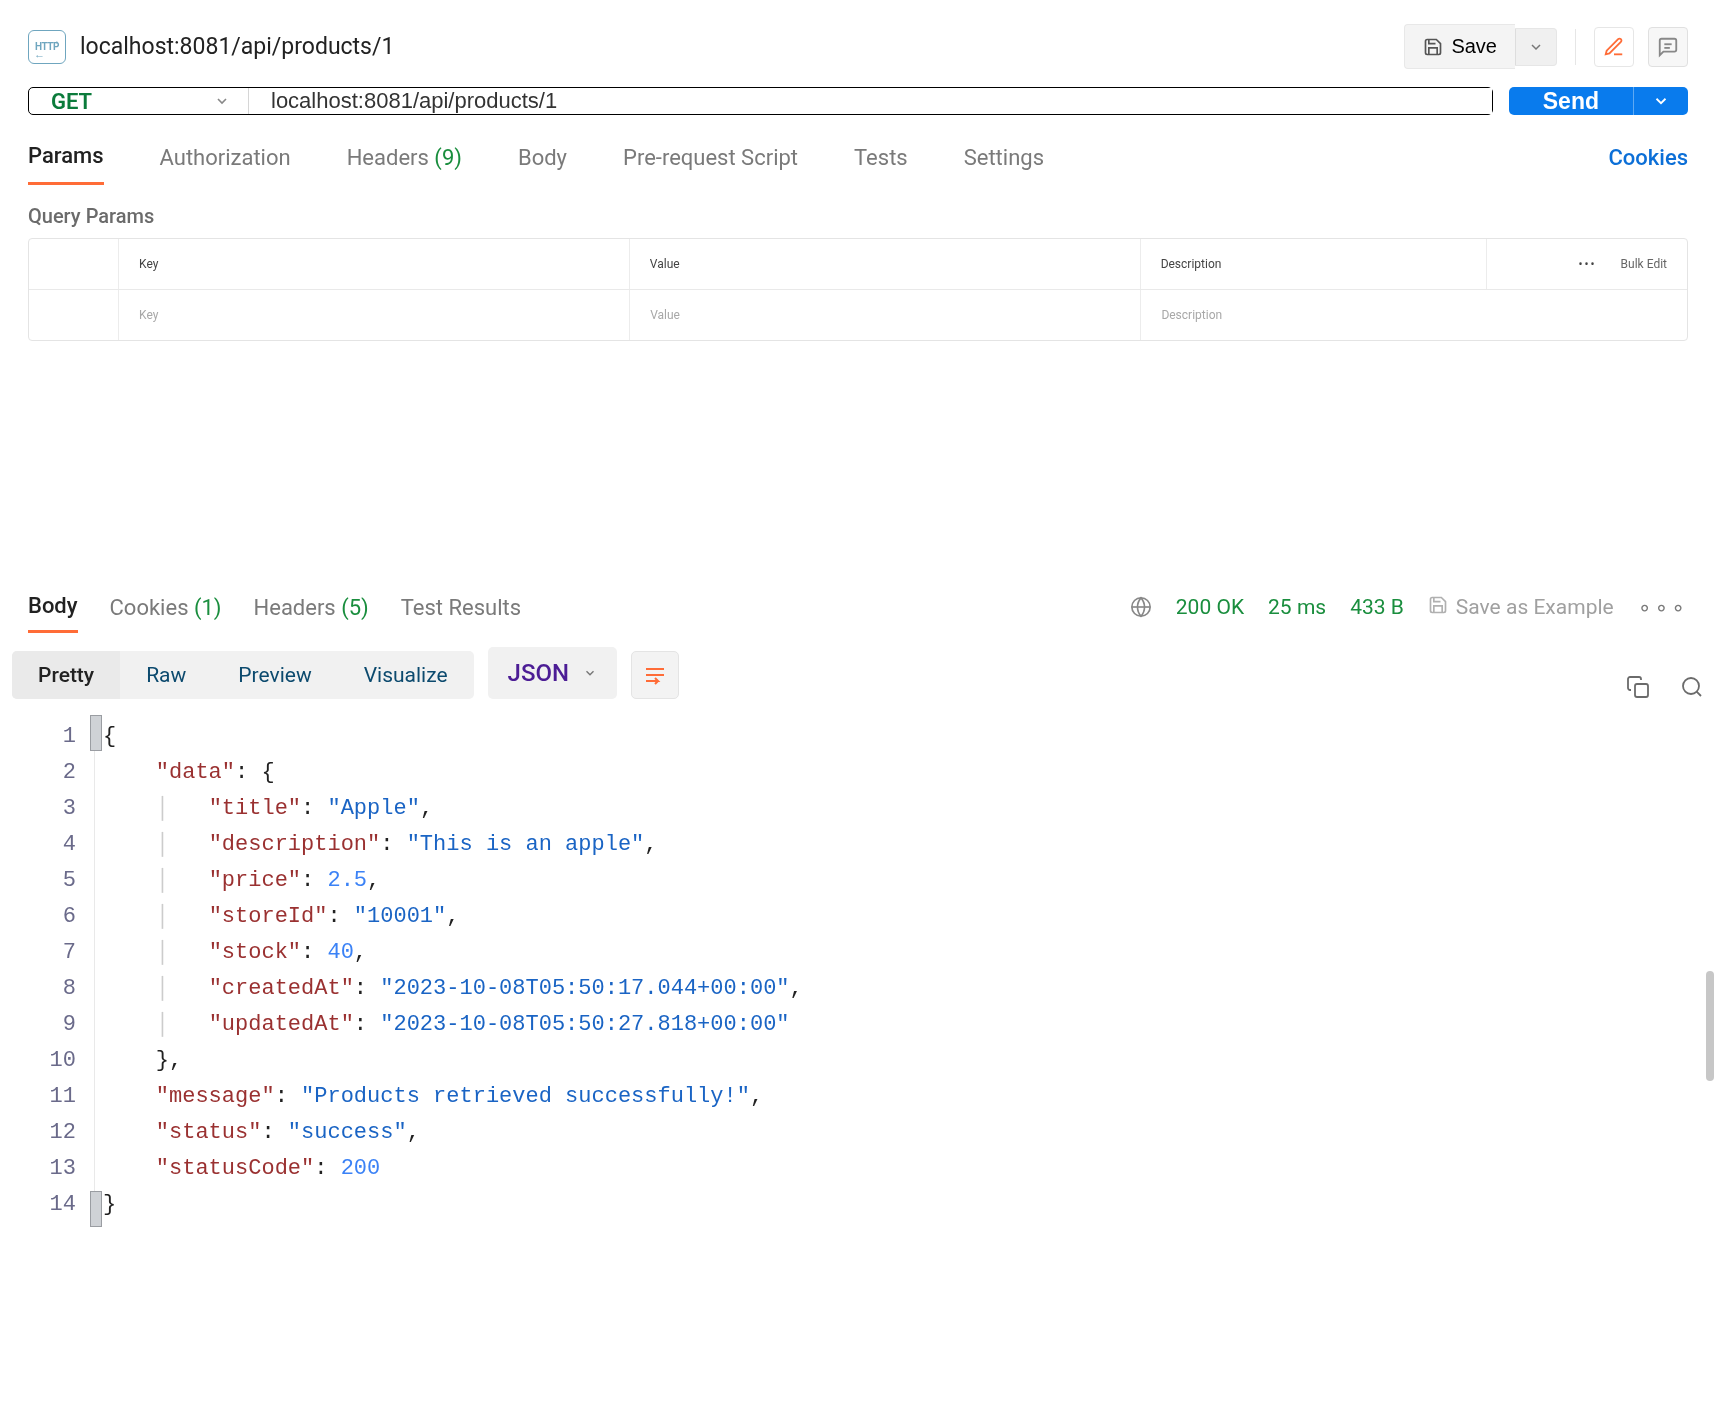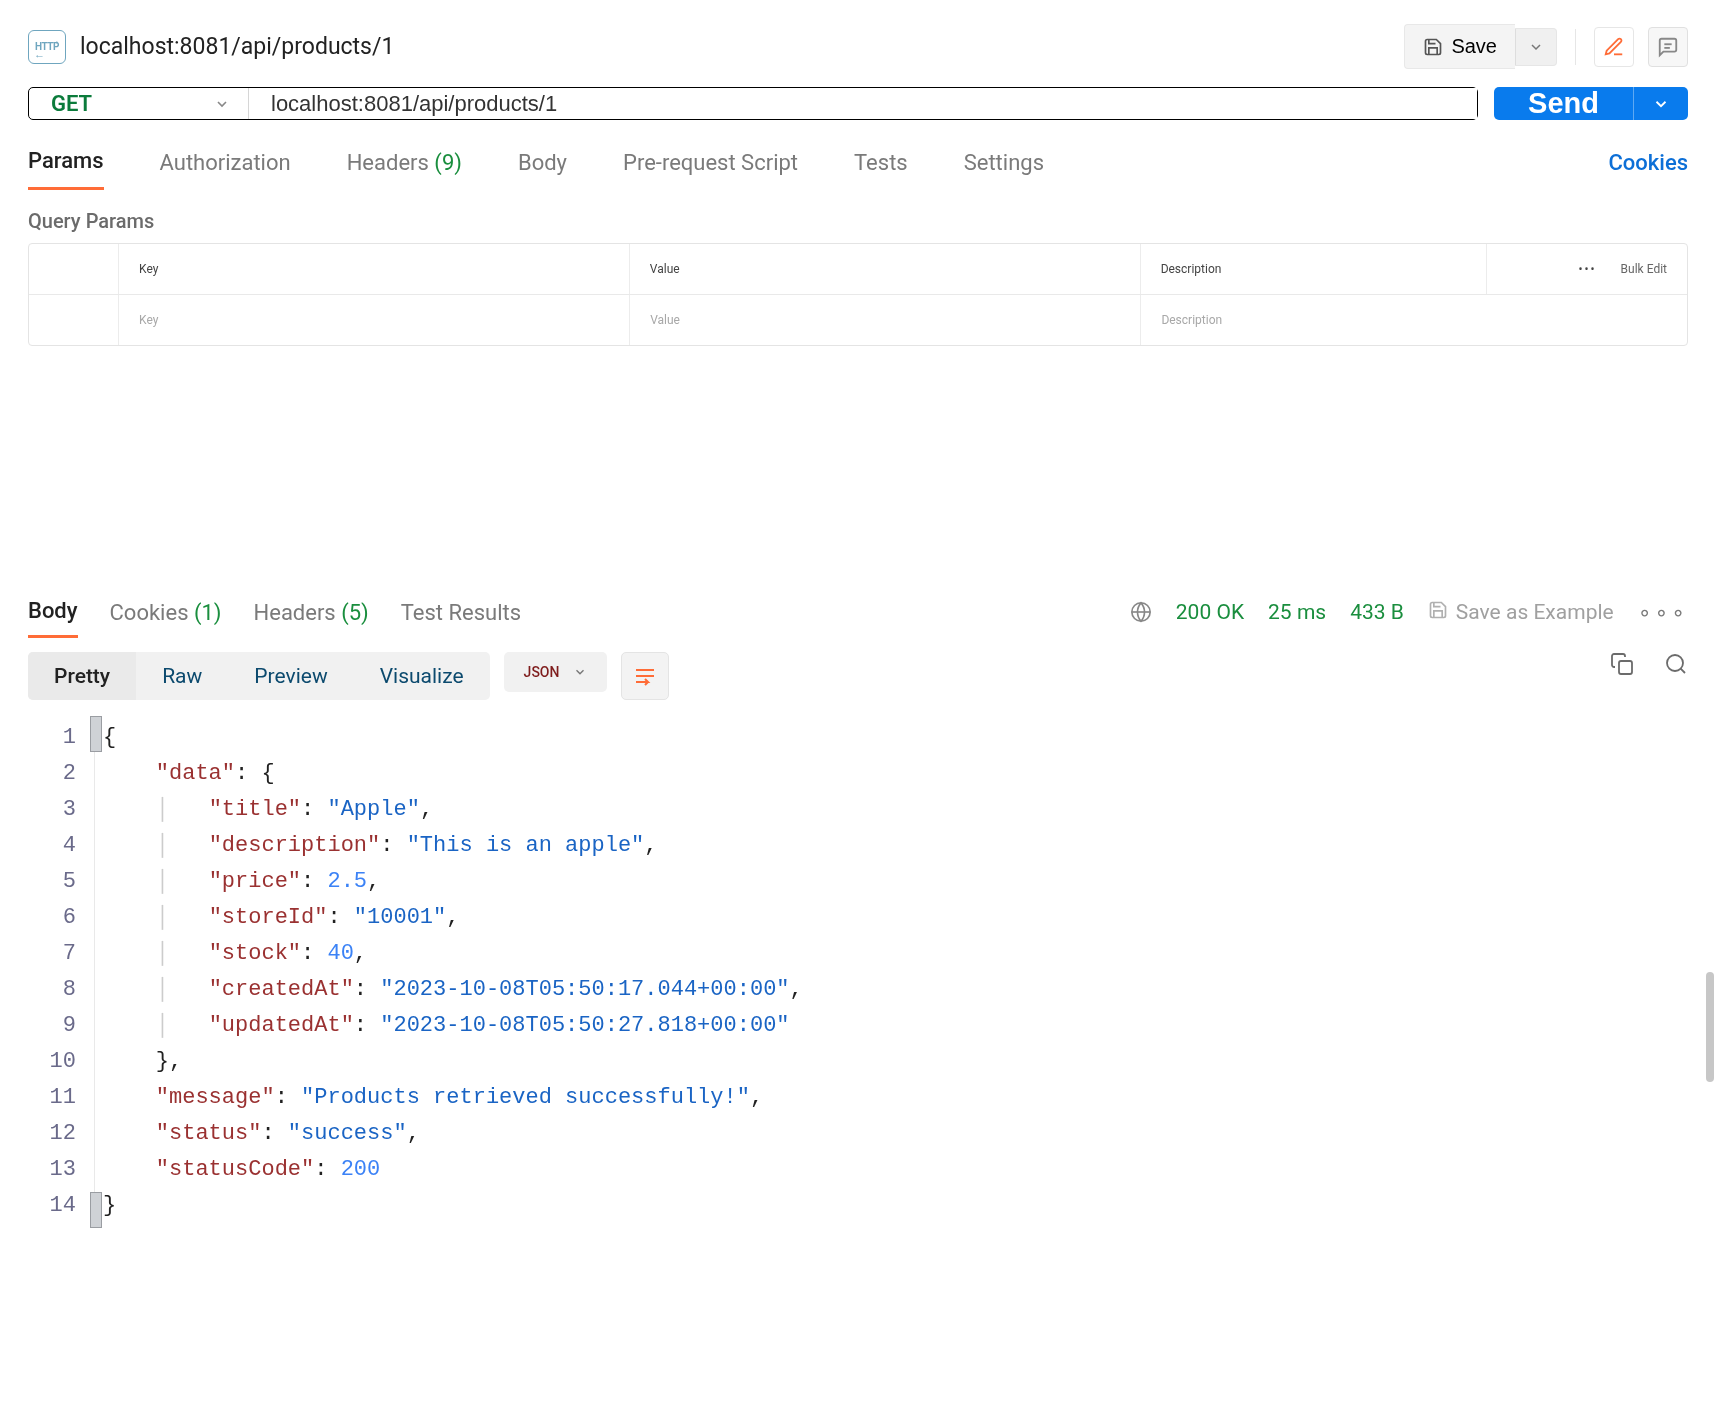--- a/index.html
+++ b/index.html
@@ -76,21 +76,21 @@
     font-size:22px;font-weight:600;color:#0b7b3b;
     border-right:1px solid #d6d6d6;cursor:pointer;gap:20px;
   }
   .method-select .chev{color:#888;font-size:14px;}
   .url-input{
     flex:1;border:none;outline:none;font-size:22px;padding:0 22px;color:#333;
   }
   .send-group{display:flex;}
   .send-btn{
     background:#097bed;color:#fff;border:none;border-radius:5px 0 0 5px;
-    font-size:29px;font-weight:600;padding:0 34px;cursor:pointer;
+    font-size:23px;font-weight:600;padding:0 34px;cursor:pointer;
   }
   .send-caret{
     background:#097bed;color:#fff;border:none;border-left:1px solid rgba(255,255,255,.35);
     border-radius:0 5px 5px 0;padding:0 18px;cursor:pointer;display:flex;align-items:center;
   }
 
   
   .req-tabs{
     display:flex;align-items:center;gap:56px;
     padding:28px 28px 0 28px;border-bottom:1px solid transparent;position:relative;
@@ -125,31 +125,31 @@
   }
   .resp-tabs .tab{font-size:22px;color:#7a7a7a;cursor:pointer;padding:12px 0;}
   .resp-tabs .tab.active{color:#212121;font-weight:500;border-bottom:3px solid #ff6c37;}
   .resp-tabs .tab .count{color:#1a8e3e;}
   .resp-right{margin-left:auto;display:flex;align-items:center;gap:24px;font-size:21px;}
   .status-ok{color:#1a8e3e;}
   .save-example{color:#a0a0a0;display:flex;align-items:flex-start;gap:8px;}
   .dots-h{color:#7a7a7a;font-size:22px;letter-spacing:3px;}
 
   .view-row{
-    display:flex;align-items:flex-start;gap:14px;padding:14px 28px;
+    display:flex;align-items:flex-end;gap:14px;padding:14px 12px;
   }
   .viewmode{
     display:flex;background:#f1f1f1;border-radius:5px;overflow:hidden;
   }
   .viewmode .vtab{
     padding:12px 26px;font-size:21px;color:#0c4a6e;cursor:pointer;
   }
   .viewmode .vtab.active{background:#eaeaea;color:#222;font-weight:500;}
   .format-select{
-    background:#f1f1f1;border-radius:5px;padding:12px 20px;font-size:14px;color:#7f1d1d;cursor:pointer;
+    background:#f1f1f1;border-radius:5px;padding:12px 20px;font-size:24px;color:#4c1d95;cursor:pointer;
     display:flex;align-items:center;gap:14px;font-weight:500;
   }
   .wrap-btn{
     background:#f3f3f3;border:1px solid #e4e4e4;border-radius:5px;width:48px;height:48px;
     display:flex;align-items:center;justify-content:center;color:#ff6c37;font-size:24px;cursor:pointer;
   }
   .view-right{margin-left:auto;display:flex;align-items:center;gap:30px;color:#6b6b6b;font-size:24px;}
 
   
   .json-body{

